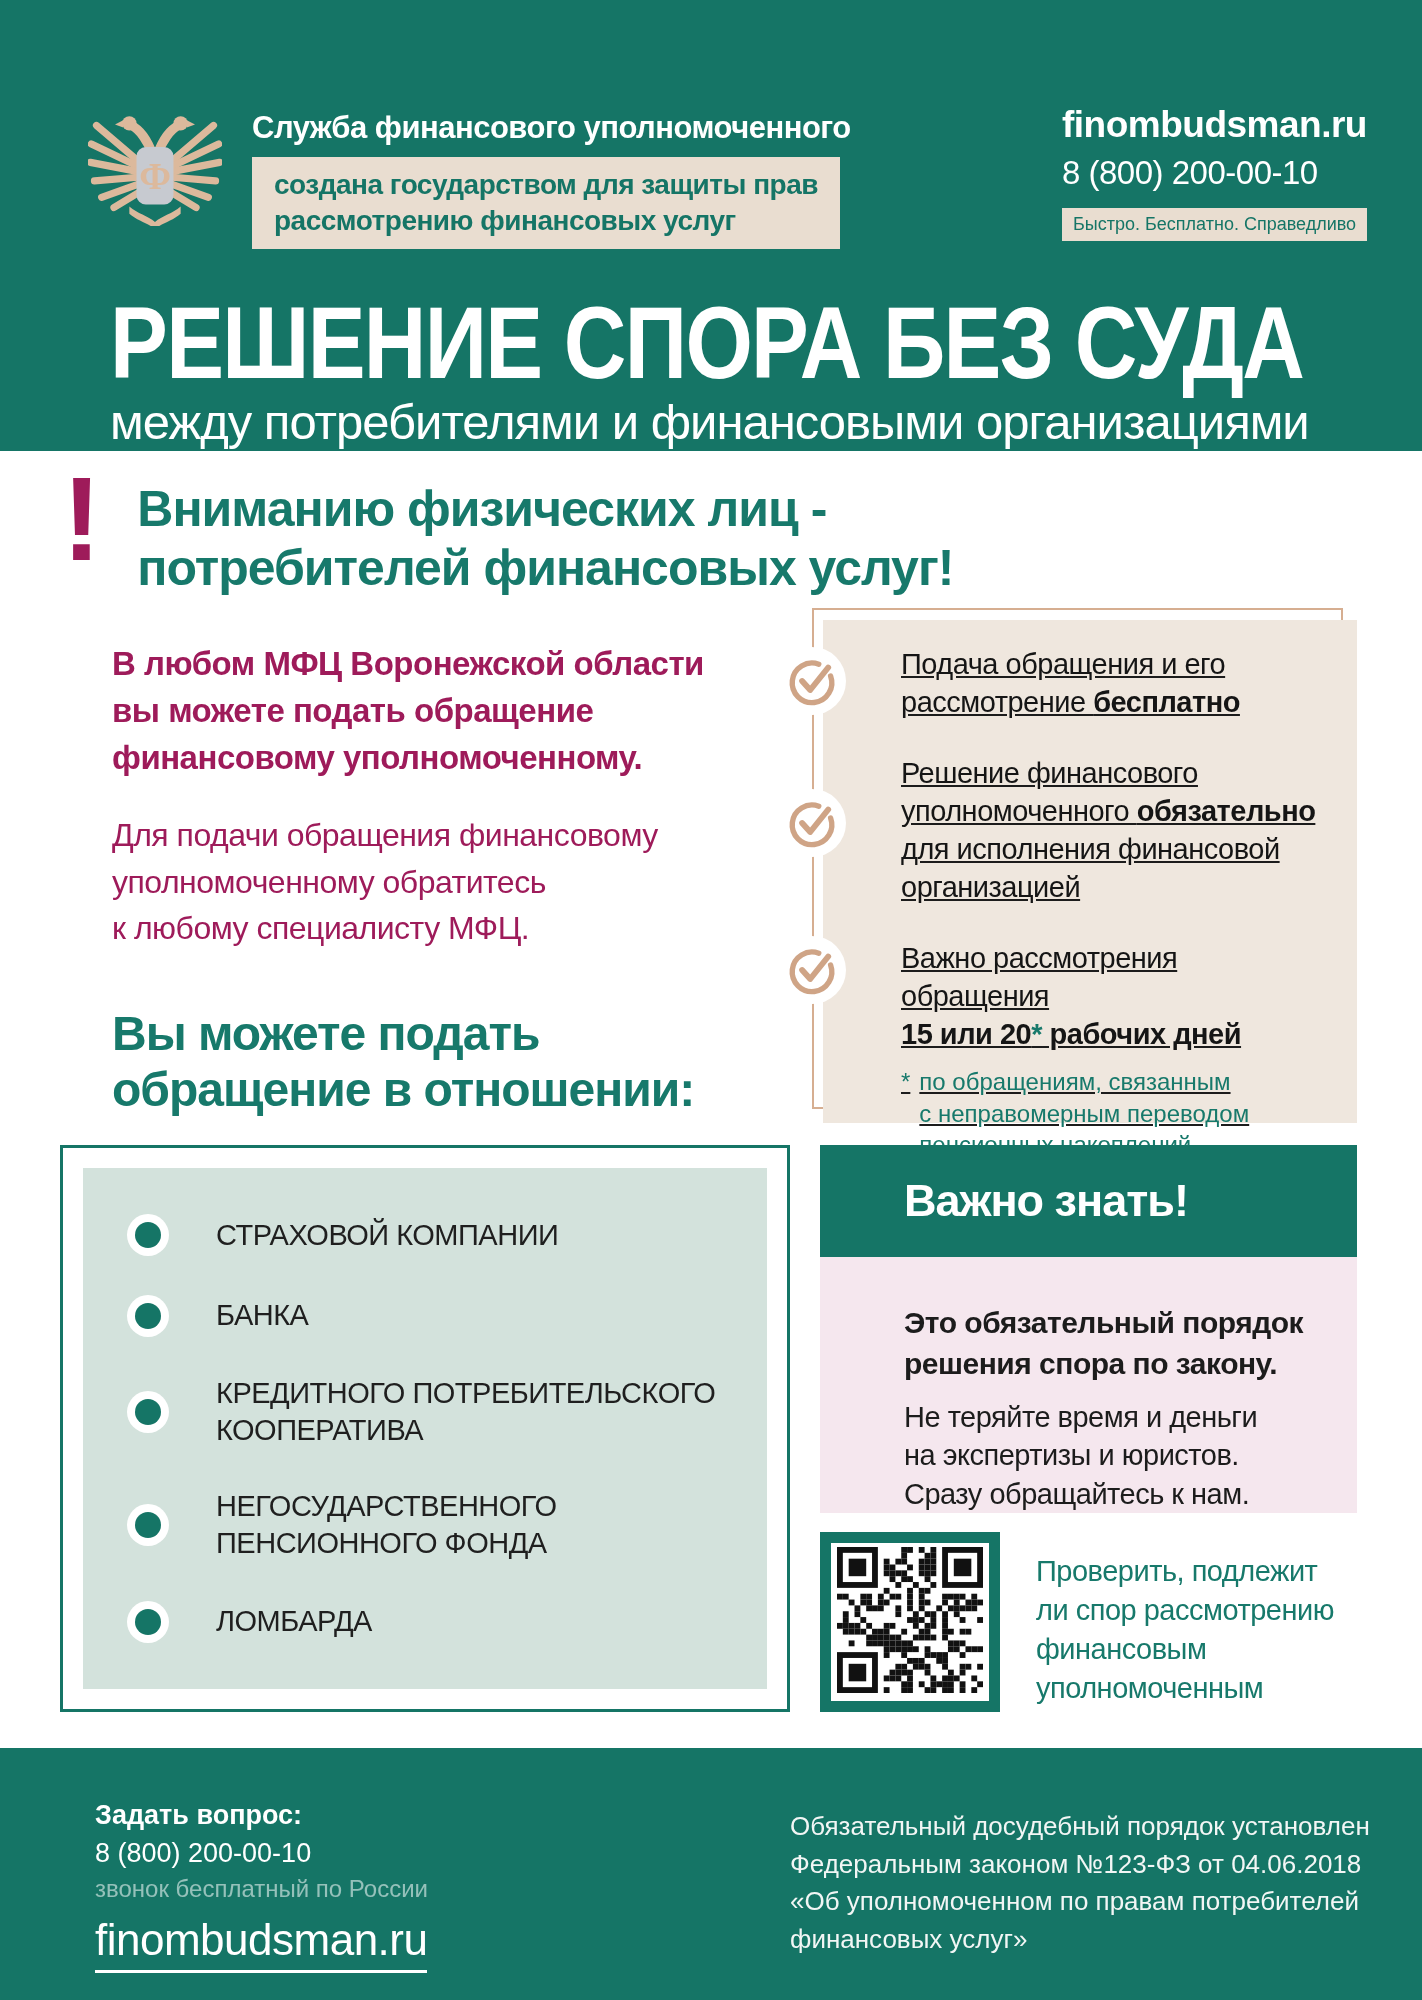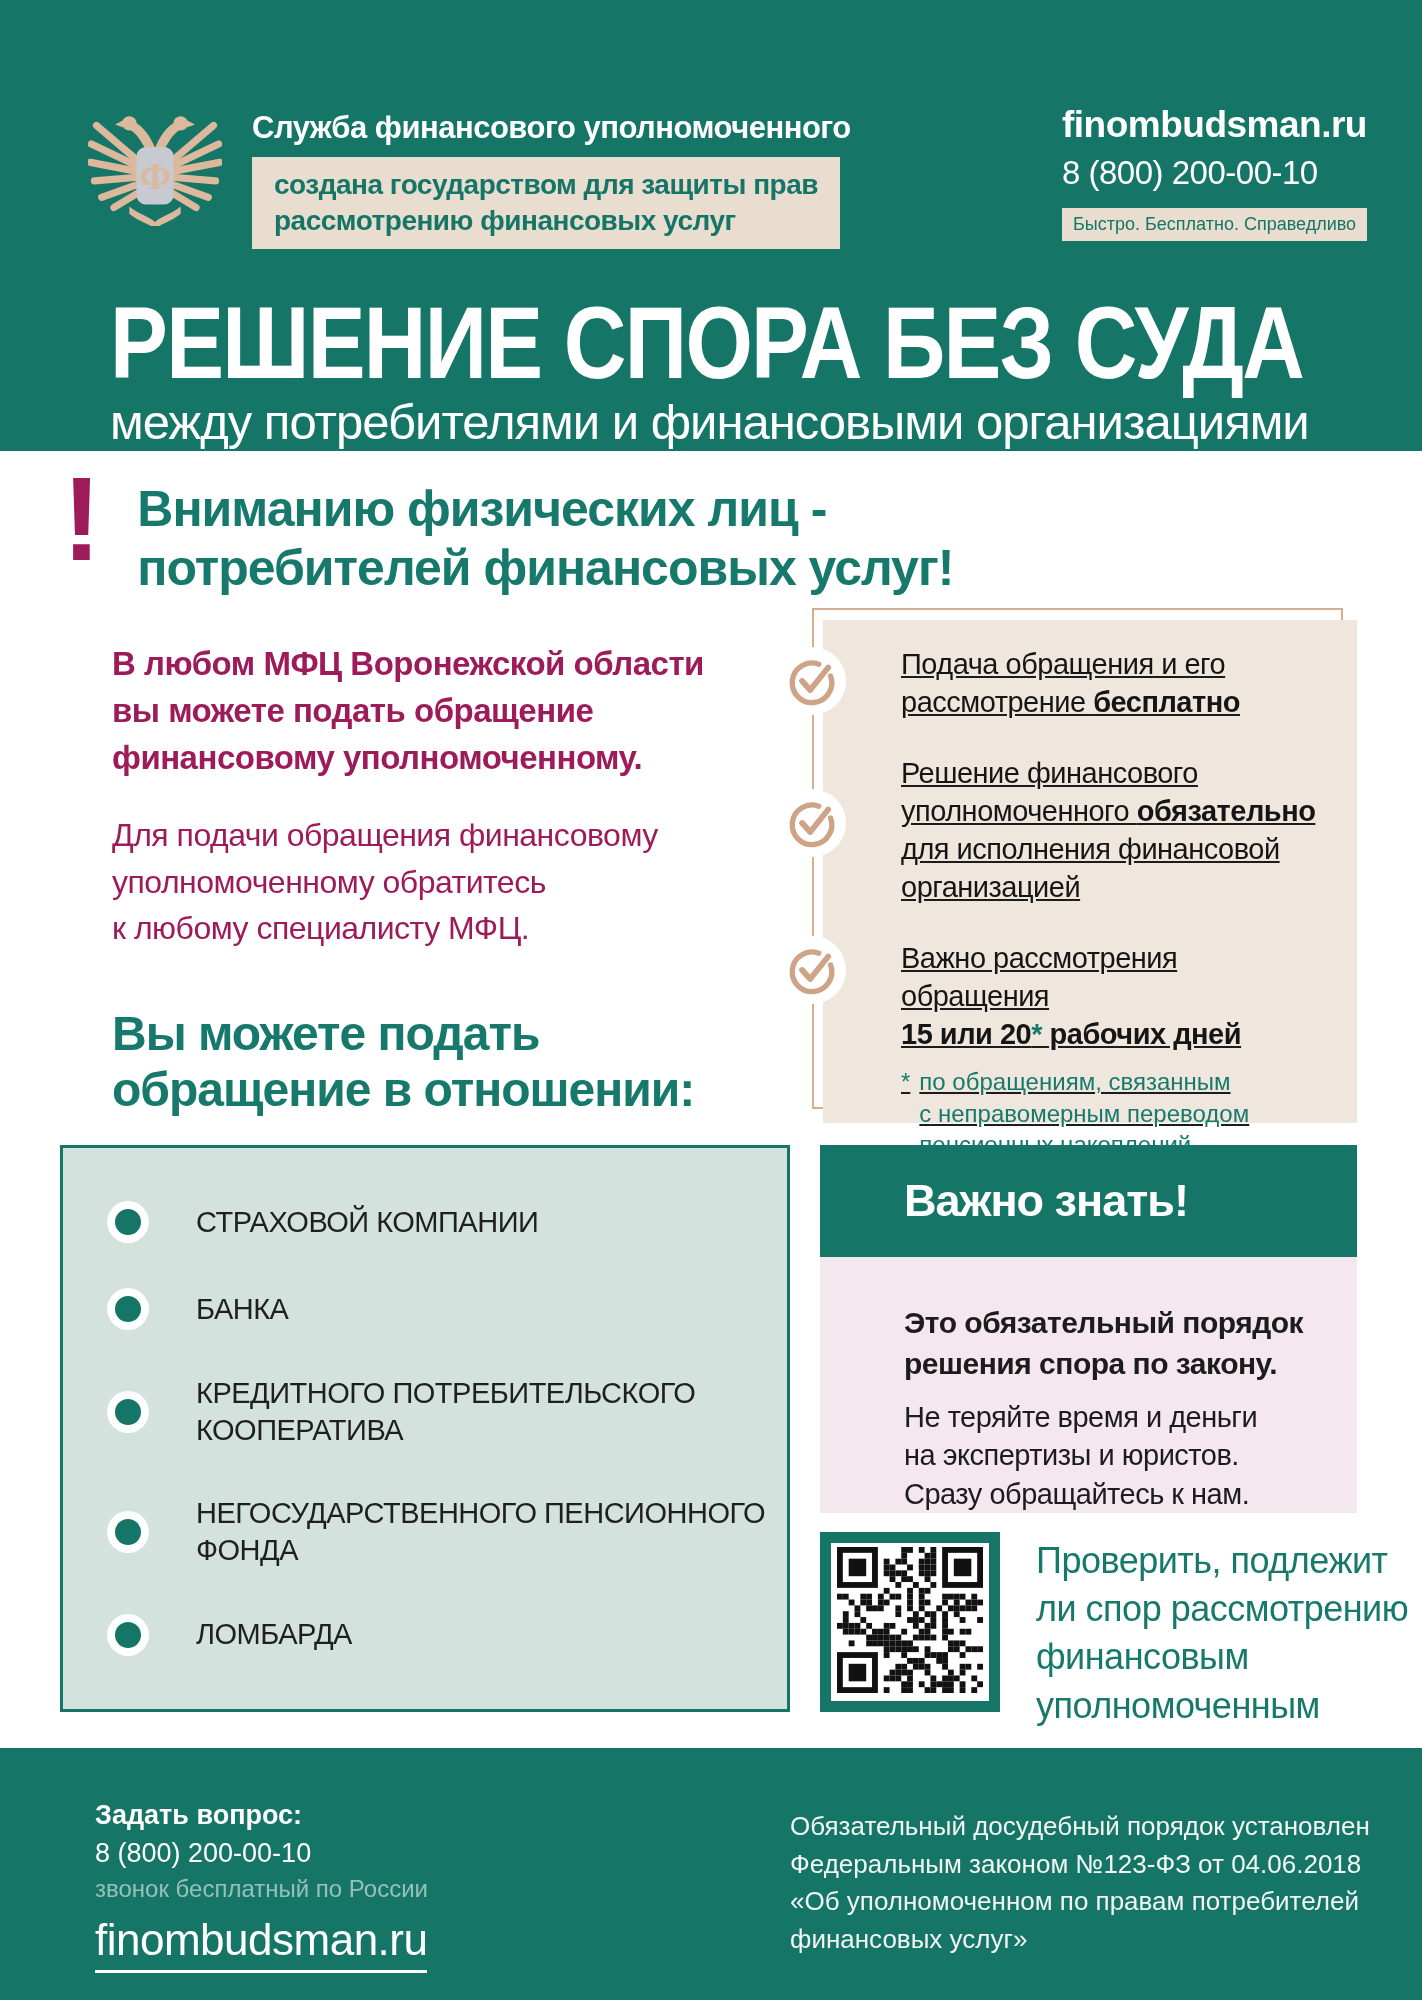--- a/index.html
+++ b/index.html
@@ -31,21 +31,21 @@
   .attention-heading{margin-left:36px;margin-top:16px;font-size:50px;font-weight:bold;color:var(--tealtext);
     line-height:1.18;white-space:pre-line;letter-spacing:-1px;}
   
   .para-bold{position:absolute;left:112px;top:640px;font-size:33px;font-weight:bold;color:var(--magenta);
     line-height:1.43;white-space:pre-line;letter-spacing:-.5px;}
   .para{position:absolute;left:112px;top:812px;font-size:32px;color:var(--magenta);
     line-height:1.46;white-space:pre-line;letter-spacing:-.5px;}
   .list-heading{position:absolute;left:112px;top:1006px;font-size:48px;font-weight:bold;color:var(--tealtext);
     line-height:1.17;white-space:pre-line;letter-spacing:-1px;}
   .list-box{position:absolute;left:60px;top:1145px;width:730px;height:567px;
-    border:3px solid var(--teal);background:#fff;padding:0;}
+    border:3px solid var(--teal);background:#fff;padding:20px;}
   .list-inner{width:100%;height:100%;background:var(--listbg);
     display:flex;flex-direction:column;justify-content:space-evenly;padding:8px 0;}
   .list-row{display:flex;align-items:center;}
   .bullet{flex:0 0 auto;width:42px;height:42px;margin-left:44px;margin-right:47px;border-radius:50%;
     background:#fff;display:flex;align-items:center;justify-content:center;}
   .bullet-dot{width:26px;height:26px;border-radius:50%;background:var(--teal);}
   .list-label{font-size:29px;line-height:1.28;color:#1f1f1f;padding-right:16px;letter-spacing:-.5px;}
   
   .checklist{position:absolute;left:812px;top:608px;width:545px;height:515px;}
   .checklist-outline{position:absolute;left:0;top:0;right:14px;bottom:14px;border:2px solid var(--tan);}
@@ -65,21 +65,21 @@
   .important-header{position:absolute;left:820px;top:1145px;width:537px;height:112px;background:var(--teal);
     color:#fff;font-size:45px;font-weight:bold;display:flex;align-items:center;padding-left:84px;letter-spacing:-1px;}
   .pink-box{position:absolute;left:820px;top:1257px;width:537px;height:256px;background:var(--pink);
     padding:46px 30px 0 84px;}
   .imp-bold{font-size:30px;font-weight:bold;line-height:1.36;white-space:pre-line;letter-spacing:-.5px;}
   .imp-text{font-size:29px;line-height:1.34;margin-top:13px;white-space:pre-line;letter-spacing:-.5px;}
   
   .qr-row{position:absolute;left:820px;top:1532px;display:flex;}
   .qr-frame{flex:0 0 auto;width:180px;height:180px;border:11px solid var(--teal);background:#fff;
     padding:5px;display:flex;align-items:center;justify-content:center;}
-  .qr-caption{margin-left:36px;margin-top:5px;font-size:36px;color:var(--tealtext);line-height:1.34;
+  .qr-caption{margin-left:36px;margin-top:20px;font-size:29px;color:var(--tealtext);line-height:1.34;
     white-space:pre-line;letter-spacing:-.5px;}
   
   .band-bottom{position:absolute;left:0;top:1748px;width:1422px;height:252px;background:var(--teal);color:#fff;}
   .footer-left{position:absolute;left:95px;top:52px;}
   .footer-ask{font-size:27px;font-weight:bold;}
   .footer-phone{font-size:27px;margin-top:7px;}
   .footer-note{font-size:24px;margin-top:6px;color:rgba(255,255,255,.55);}
   .footer-site{display:inline-block;font-size:44px;margin-top:12px;letter-spacing:-.5px;
     border-bottom:3px solid #fff;padding-bottom:5px;}
   .footer-legal{position:absolute;left:790px;top:60px;width:590px;font-size:26px;line-height:1.45;

